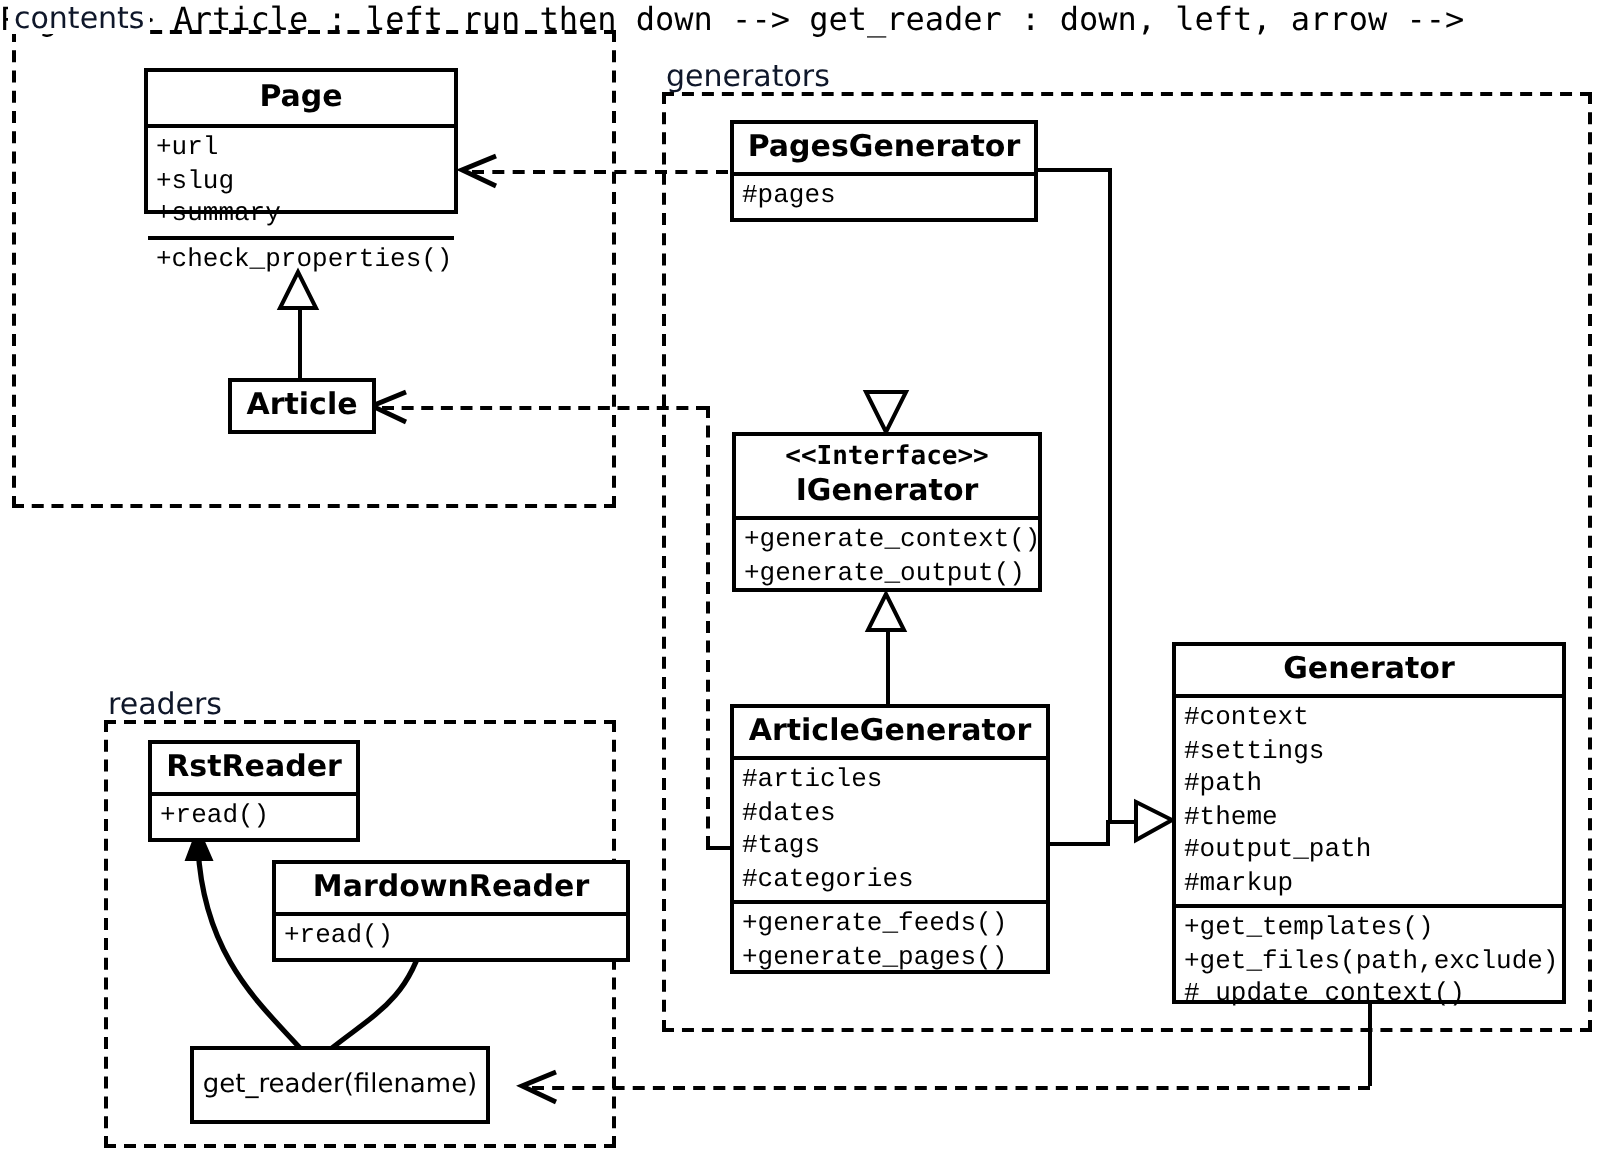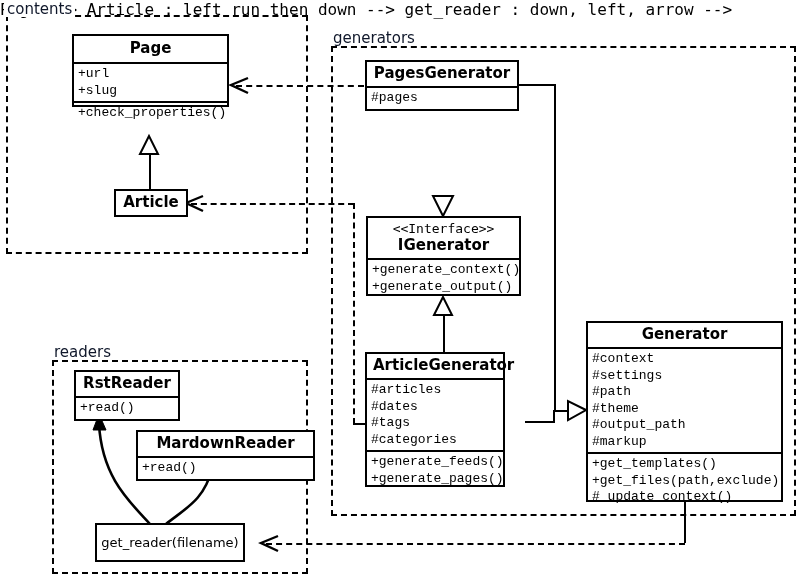--- a/index.html
+++ b/index.html
@@ -12,21 +12,21 @@
   .pkg-label{position:absolute;font-family:"DejaVu Sans", sans-serif;
              font-size:15px;color:#0f172a;background:#fff;padding:0 3px;
              line-height:16px;white-space:nowrap;}
 
   
   .cls{position:absolute;border:2px solid #000;background:#fff;box-sizing:border-box;
        z-index:5;}
   .cls .hdr{font-family:"DejaVu Sans", sans-serif;font-weight:bold;font-size:15px;
             text-align:center;padding:4px 6px 5px 6px;line-height:17px;color:#000;}
   .cls .hdr .stereo{display:block;font-family:"DejaVu Sans Mono", monospace;
-            font-weight:normal;font-size:13px;line-height:16px;}
+            font-weight:bold;font-size:13px;line-height:16px;}
   .cls .sect{border-top:2px solid #000;padding:2px 3px 2px 4px;}
   .cls .row{font-family:Liberation Mono, monospace;font-size:13px;line-height:16.5px;
             white-space:pre;color:#000;}
   .plain{position:absolute;border:2px solid #000;background:#fff;box-sizing:border-box;
          z-index:5;display:flex;align-items:center;justify-content:center;
          font-family:"DejaVu Sans", sans-serif;font-size:13px;color:#000;}
 
   
   .ln{position:absolute;background:#000;z-index:2;}
   .h{height:2px;}
@@ -109,20 +109,21 @@
   </svg>
 
   
 
   
   <div class="cls" style="left:72px;top:34px;width:157px;height:73px;">
     <div class="hdr">Page</div>
     <div class="sect">
       <div class="row">+url</div>
       <div class="row">+slug</div>
+      <div class="row">+summary</div>
     </div>
     <div class="sect">
       <div class="row">+check_properties()</div>
     </div>
   </div>
 
   
   <div class="cls" style="left:114px;top:189px;width:74px;height:28px;">
     <div class="hdr" style="padding:3px 6px;">Article</div>
   </div>
@@ -141,21 +142,21 @@
       <span class="stereo">&lt;&lt;Interface&gt;&gt;</span>
       <span>IGenerator</span>
     </div>
     <div class="sect">
       <div class="row">+generate_context()</div>
       <div class="row">+generate_output()</div>
     </div>
   </div>
 
   
-  <div class="cls" style="left:365px;top:352px;width:140px;height:135px;">
+  <div class="cls" style="left:365px;top:352px;width:160px;height:135px;">
     <div class="hdr" style="padding:3px 6px 4px 6px;">ArticleGenerator</div>
     <div class="sect">
       <div class="row">#articles</div>
       <div class="row">#dates</div>
       <div class="row">#tags</div>
       <div class="row">#categories</div>
     </div>
     <div class="sect">
       <div class="row">+generate_feeds()</div>
       <div class="row">+generate_pages()</div>

